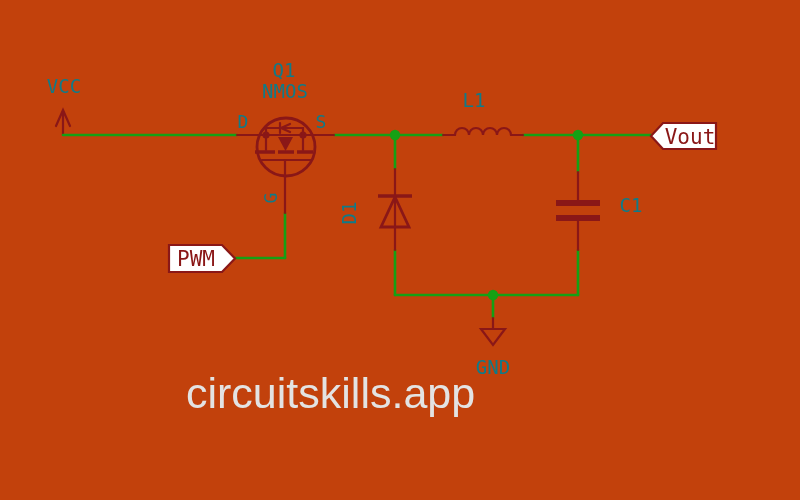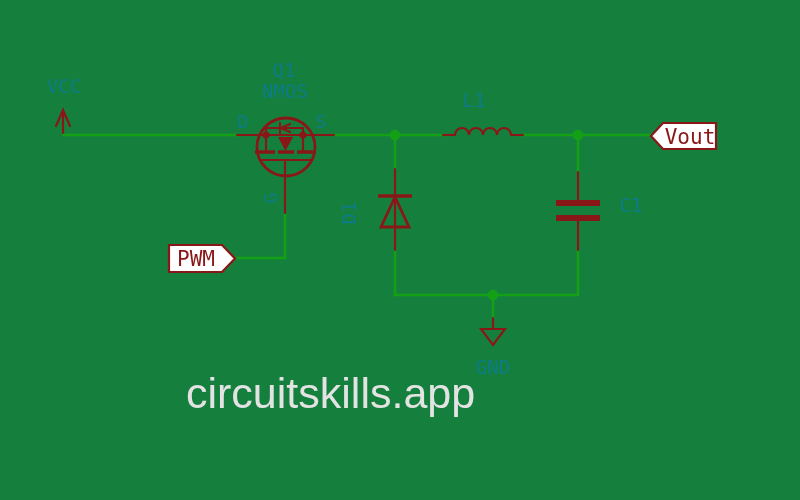--- a/index.html
+++ b/index.html
@@ -1,17 +1,17 @@
 <!DOCTYPE html>
 <html style="--wire: #14a014; --component: #8a1717; --text: #0e7b89; --watermark: #e3e3e3;"><head>
 <meta charset="utf-8">
 <style>
   html,body { margin:0; padding:0; background:#ffffff; }
   #canvas {
-    position:relative; width:800px; height:500px; background:#15803d;
+    position:relative; width:800px; height:500px; background:#c2410c;
     overflow:hidden; font-family:"DejaVu Sans Mono", monospace;
   }
   svg { position:absolute; left:0; top:0; }
   .wire   { stroke:var(--wire); stroke-width:2.6; fill:none; stroke-linecap:round; }
   .dot    { fill:var(--wire); stroke:none; }
   .sym    { stroke:var(--component); stroke-width:2.8; fill:none; stroke-linecap:round; stroke-linejoin:miter; }
   .sym-thin  { stroke:var(--component); stroke-width:2.2; fill:none; stroke-linecap:round; }
   .sym-bar   { stroke:var(--component); stroke-width:3.6; fill:none; stroke-linecap:butt; }
   .sym-plate { stroke:var(--component); stroke-width:6;   fill:none; stroke-linecap:butt; }
   .sym-fill  { fill:var(--component); stroke:none; }

